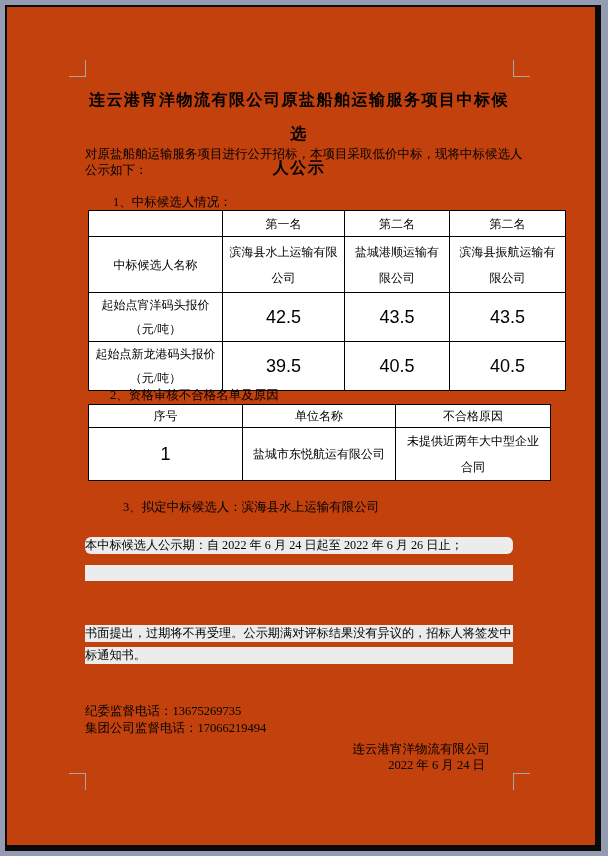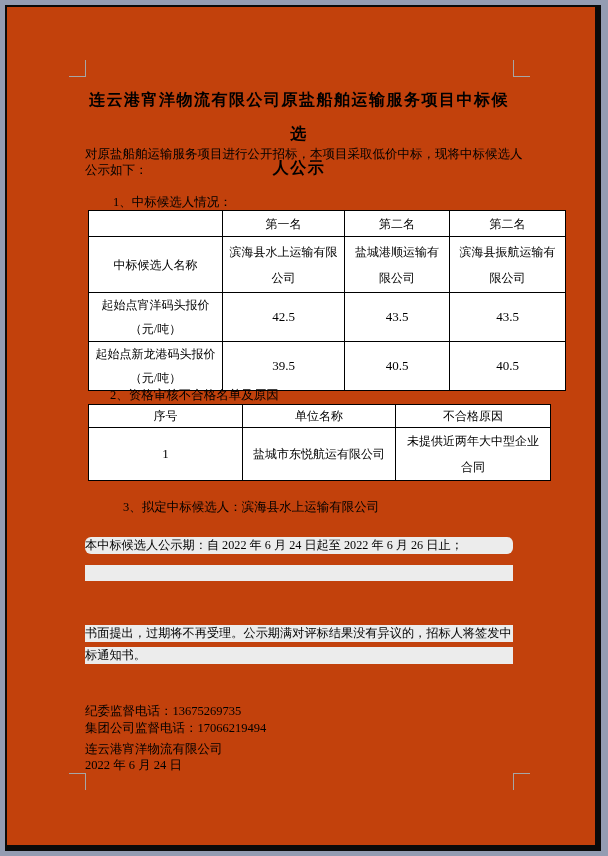--- a/index.html
+++ b/index.html
@@ -40,36 +40,36 @@
   .t2{top:397px;width:423px;}
   td{border:1px solid #000;text-align:center;vertical-align:middle;
      font-size:12px;line-height:24px;padding:0 6px;overflow:hidden;}
   .t1 .c0{width:121px;}.t1 .c1{width:109px;}.t1 .c2{width:92px;}.t1 .c3{width:103px;}
   .t2 .c0{width:141px;margin-top:46px;}.t2 .c1{width:140px;}.t2 .c2{width:142px;}
   .t1 .r-head td{height:25px;line-height:22px;}
   .t1 .r-names td{height:55px;line-height:26px;}
   .t1 .r-price td{height:48px;line-height:24px;}
   .t2 .r-head td{height:22px;line-height:20px;}
   .t2 .r-body td{height:50px;line-height:26px;}
-  .num{font-family:Liberation Serif, serif;font-size:13px;text-align:center;}
+  .num{font-family:Liberation Sans, sans-serif;font-size:18px;text-align:center;}
 
   .hl{
     background:#ececec;font-size:12.2px;line-height:17px;height:17px;
     white-space:nowrap;overflow:hidden;
   }
   .hl-period{top:530px;border-radius:6px;}
   .hl-empty{top:558px;height:16px;}
   .hl-a{top:589px;}
   .hl-b{top:618px;}
   .hl-c{top:640px;}
 
   .phone{font-size:12.5px;line-height:16px;white-space:nowrap;}
   .phone1{top:696px;}
   .phone2{top:713px;}
-  .sig{font-size:12.5px;line-height:15px;white-space:nowrap;}
+  .sig{font-size:12.5px;line-height:15px;text-align:right;white-space:nowrap;}
   .sig-co{top:735px;padding-right:23px;box-sizing:border-box;}
   .sig-date{top:751px;padding-right:28px;box-sizing:border-box;}
 </style>
 </head>
 <body>
 
 <div class="sheet">
 
   <div class="crop crop-tl"></div>
   <div class="crop crop-tr"></div>

